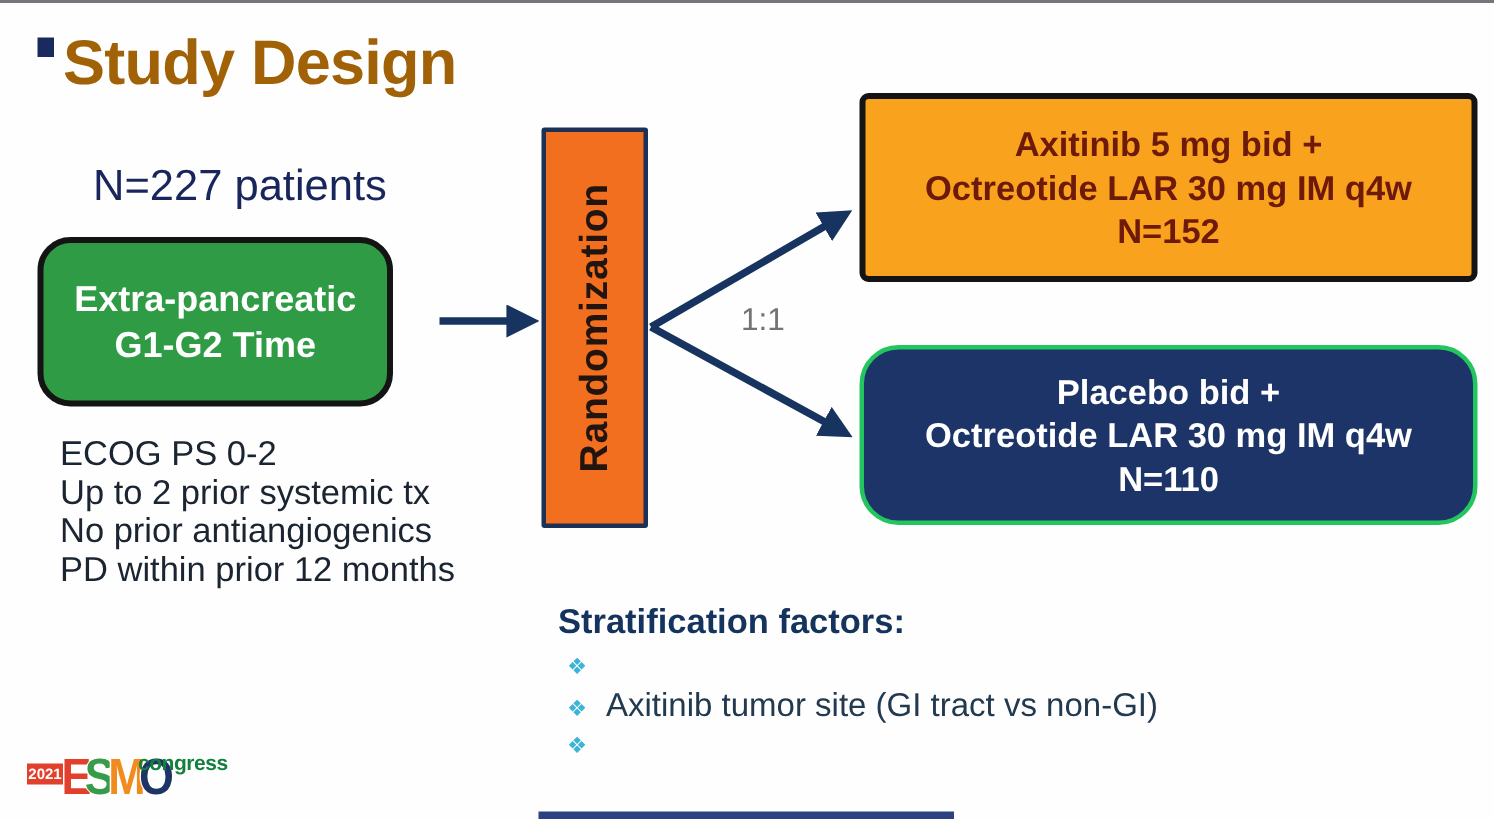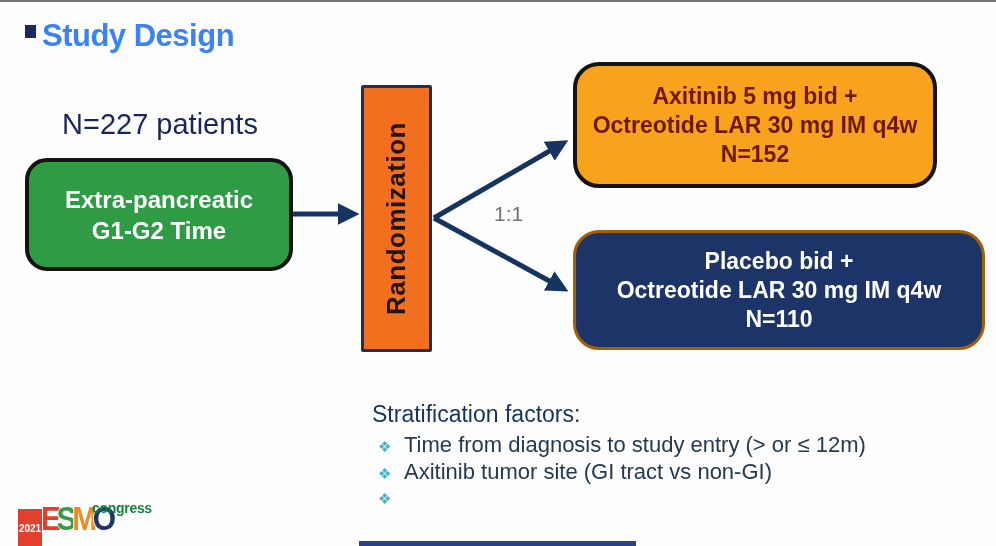--- a/index.html
+++ b/index.html
@@ -2,37 +2,37 @@
 <html><head>
 <meta charset="utf-8">
 <style>
   html,body{margin:0;padding:0;background:#ffffff;}
   .slide{
     position:relative;width:996px;height:546px;background:#fefefe;overflow:hidden;
     font-family:"Liberation Sans","DejaVu Sans",sans-serif;
   }
   .top-edge{position:absolute;left:0;top:0;width:996px;height:2px;background:#3a3a45;opacity:.7;}
   .title-square{position:absolute;left:25px;top:25px;width:11px;height:13px;background:#1b2a5e;}
-  .page-title{position:absolute;left:42px;top:18px;font-size:31px;font-weight:bold;color:#3b82f6;letter-spacing:-.5px;}
+  .page-title{position:absolute;left:42px;top:18px;font-size:42px;font-weight:bold;color:#a16207;letter-spacing:-.5px;}
   .subtitle{position:absolute;left:62px;top:108px;font-size:29px;color:#18265b;}
   .box{position:absolute;box-sizing:border-box;display:flex;flex-direction:column;align-items:center;justify-content:center;text-align:center;font-weight:bold;}
-  .green-box{left:25px;top:158px;width:268px;height:113px;background:#2f9b45;border:4px solid #141414;border-radius:22px;color:#ffffff;font-size:24px;line-height:31px;}
+  .green-box{left:25px;top:158px;width:237px;height:113px;background:#2f9b45;border:4px solid #141414;border-radius:22px;color:#ffffff;font-size:24px;line-height:31px;}
   .rand-box{left:361px;top:85px;width:71px;height:267px;background:#f26f1f;border:3px solid #1b3156;border-radius:2px;}
   .rand-box span{transform:rotate(-90deg);white-space:nowrap;font-size:26px;font-weight:bold;color:#221510;letter-spacing:.5px;}
-  .arm-orange{left:573px;top:62px;width:364px;height:126px;background:#f9a21d;border:4px solid #141414;border-radius:26px;color:#6e1a0a;font-size:23px;line-height:29px;}
-  .arm-navy{left:573px;top:230px;width:412px;height:120px;background:#1c3467;border:3px solid #a16207;border-radius:26px;color:#ffffff;font-size:23px;line-height:29px;}
+  .arm-orange{left:573px;top:62px;width:412px;height:126px;background:#f9a21d;border:4px solid #141414;border-radius:6px;color:#6e1a0a;font-size:23px;line-height:29px;}
+  .arm-navy{left:573px;top:230px;width:412px;height:120px;background:#1c3467;border:3px solid #22c55e;border-radius:26px;color:#ffffff;font-size:23px;line-height:29px;}
   .ratio-label{position:absolute;left:494px;top:202px;font-size:21px;color:#737373;font-weight:500;}
   .eligibility{position:absolute;left:40px;top:290px;font-size:23px;line-height:25.5px;color:#1b2531;}
   .strat{position:absolute;left:372px;top:401px;}
-  .strat-heading{font-size:23px;font-weight:normal;color:#14335d;margin-bottom:4px;}
+  .strat-heading{font-size:23px;font-weight:bold;color:#14335d;margin-bottom:4px;}
   .strat-item{display:flex;align-items:baseline;font-size:22px;line-height:25px;color:#223a50;}
   .strat-bullet{color:#3cb4d8;font-size:15px;width:26px;flex:0 0 26px;text-align:left;padding-left:6px;}
   .arrows{position:absolute;left:0;top:0;pointer-events:none;}
   .logo{position:absolute;left:18px;top:496px;width:170px;height:48px;}
-  .logo-year{position:absolute;left:0;top:13px;width:24px;height:38px;background:#e2402c;color:#ffffff;font-size:10px;font-weight:bold;display:flex;align-items:center;justify-content:center;}
+  .logo-year{position:absolute;left:0;top:13px;width:24px;height:14px;background:#e2402c;color:#ffffff;font-size:10px;font-weight:bold;display:flex;align-items:center;justify-content:center;}
   .logo-letters{position:absolute;left:23px;top:3px;font-size:34px;font-weight:800;letter-spacing:-5px;transform:scaleX(.88);transform-origin:left;white-space:nowrap;}
   .logo-letters span{text-shadow:1px 0 0 #fff,-1px 0 0 #fff;}
   .l-e{color:#e2402c;} .l-s{color:#389b4a;} .l-m{color:#f08c1e;} .l-o{color:#1c3566;}
   .logo-congress{position:absolute;left:74px;top:4px;font-size:14px;font-weight:bold;color:#15803d;letter-spacing:-.3px;}
   .bottom-bar{position:absolute;left:359px;top:541px;width:277px;height:5px;background:#2d4080;}
 </style>
 </head>
 <body>
 
 <div class="slide">
@@ -69,26 +69,31 @@
     <div>Octreotide LAR 30 mg IM q4w</div>
     <div>N=152</div>
   </div>
 
   <div class="box arm-navy">
     <div>Placebo bid +</div>
     <div>Octreotide LAR 30 mg IM q4w</div>
     <div>N=110</div>
   </div>
 
+  <div class="eligibility">
+    <div>ECOG PS 0-2</div>
+    <div>Up to 2 prior systemic tx</div>
+    <div>No prior antiangiogenics</div>
+    <div>PD within prior 12 months</div>
+  </div>
 
   <div class="strat">
     <div class="strat-heading">Stratification factors:</div>
     <div class="strat-item">
       <span class="strat-bullet">❖</span>
-      <span>Time from diagnosis to study entry (&gt; or ≤ 12m)</span>
     </div>
     <div class="strat-item">
       <span class="strat-bullet">❖</span>
       <span>Axitinib tumor site (GI tract vs non-GI)</span>
     </div>
     <div class="strat-item">
       <span class="strat-bullet">❖</span>
     </div>
   </div>
 

